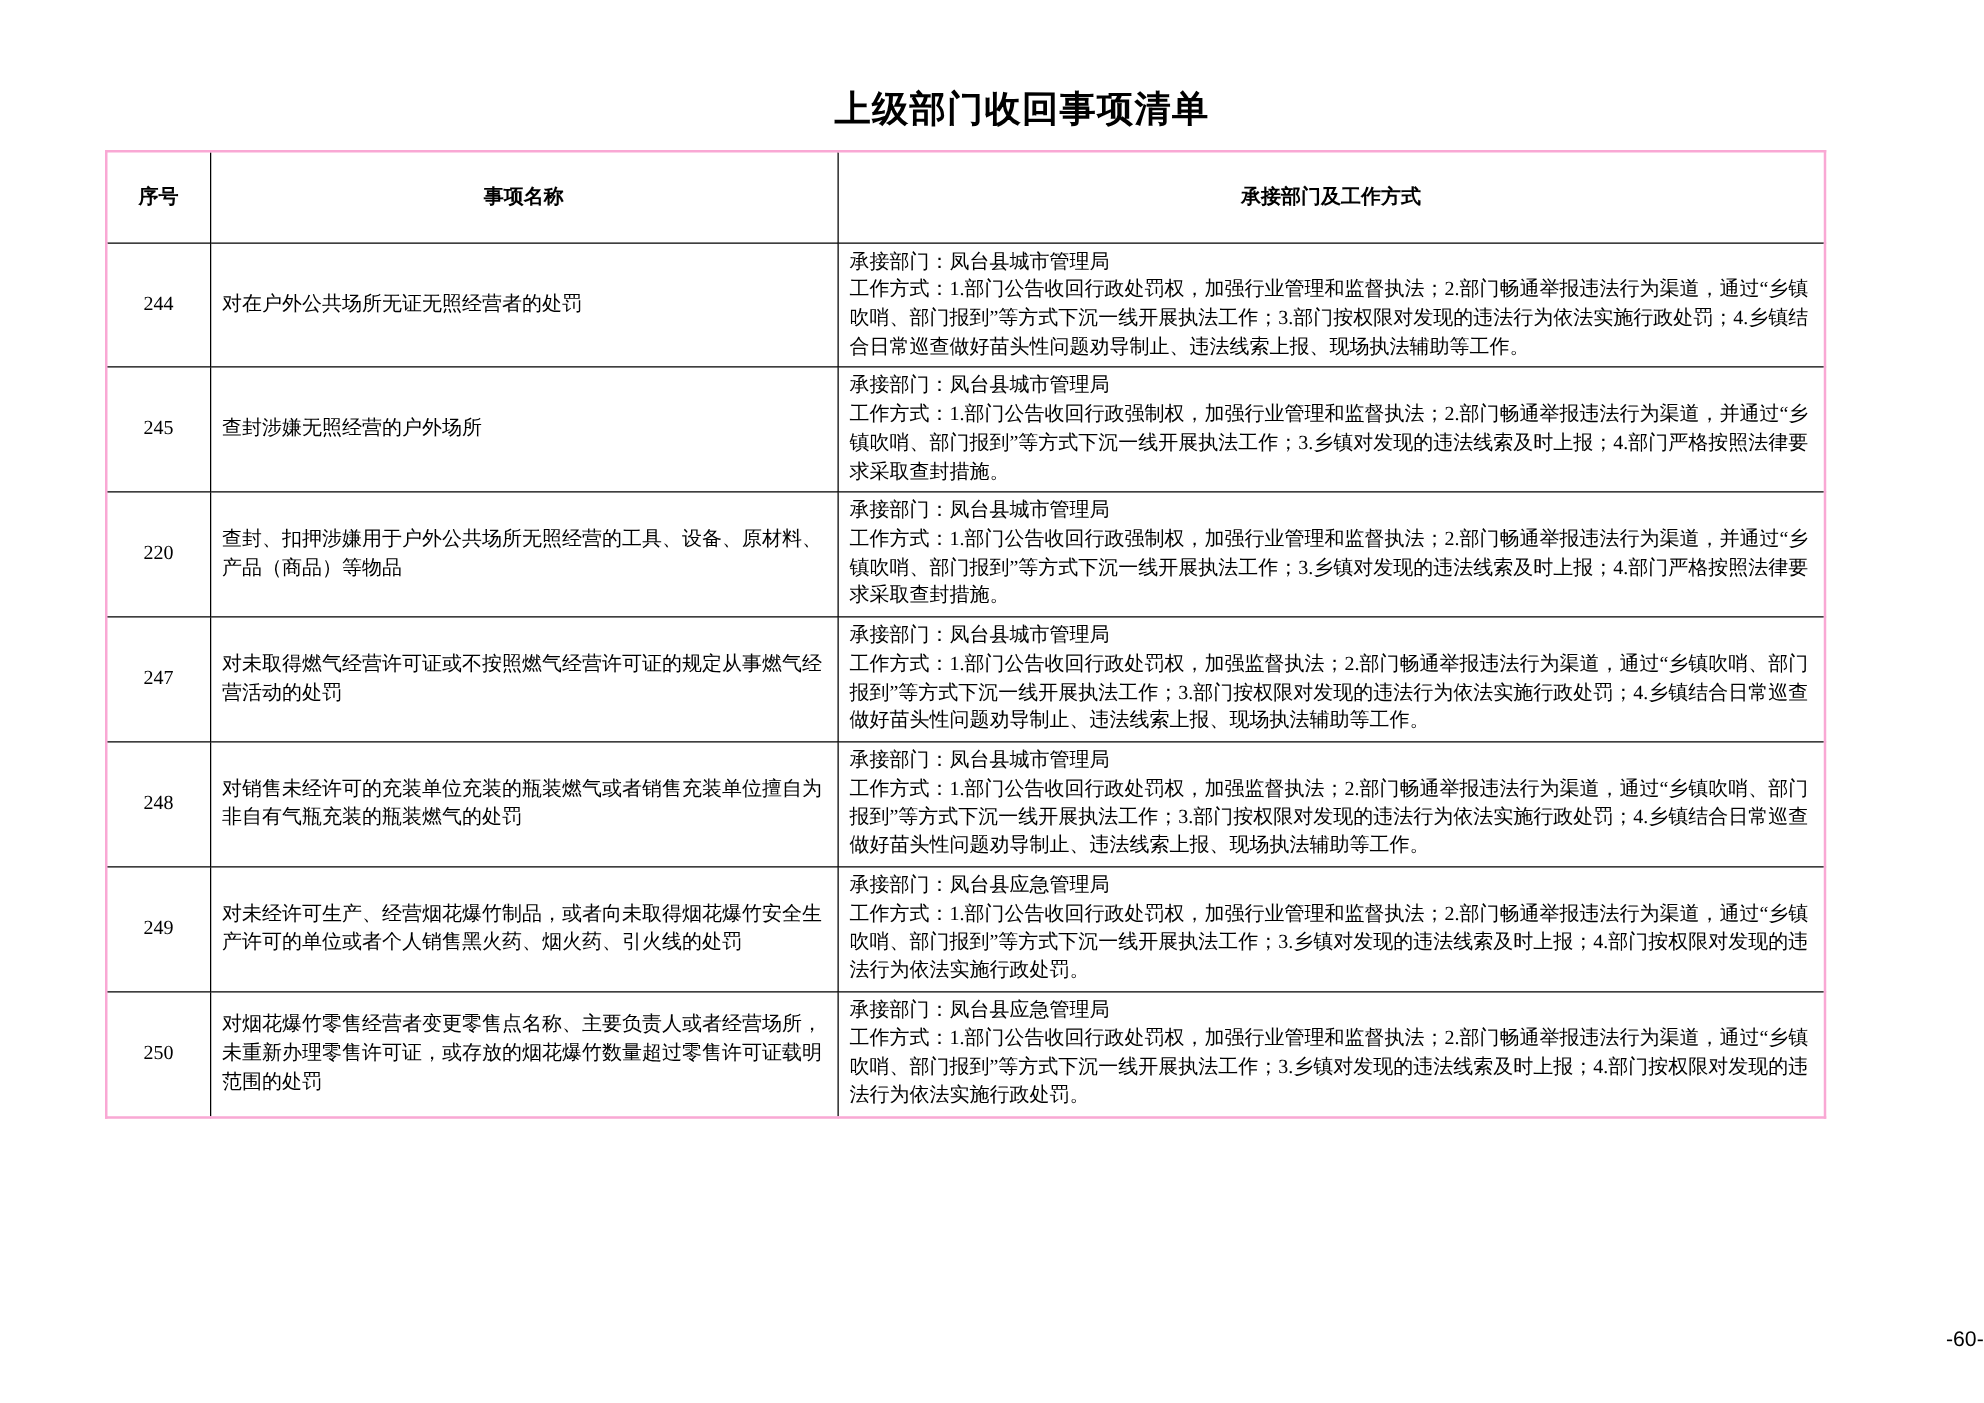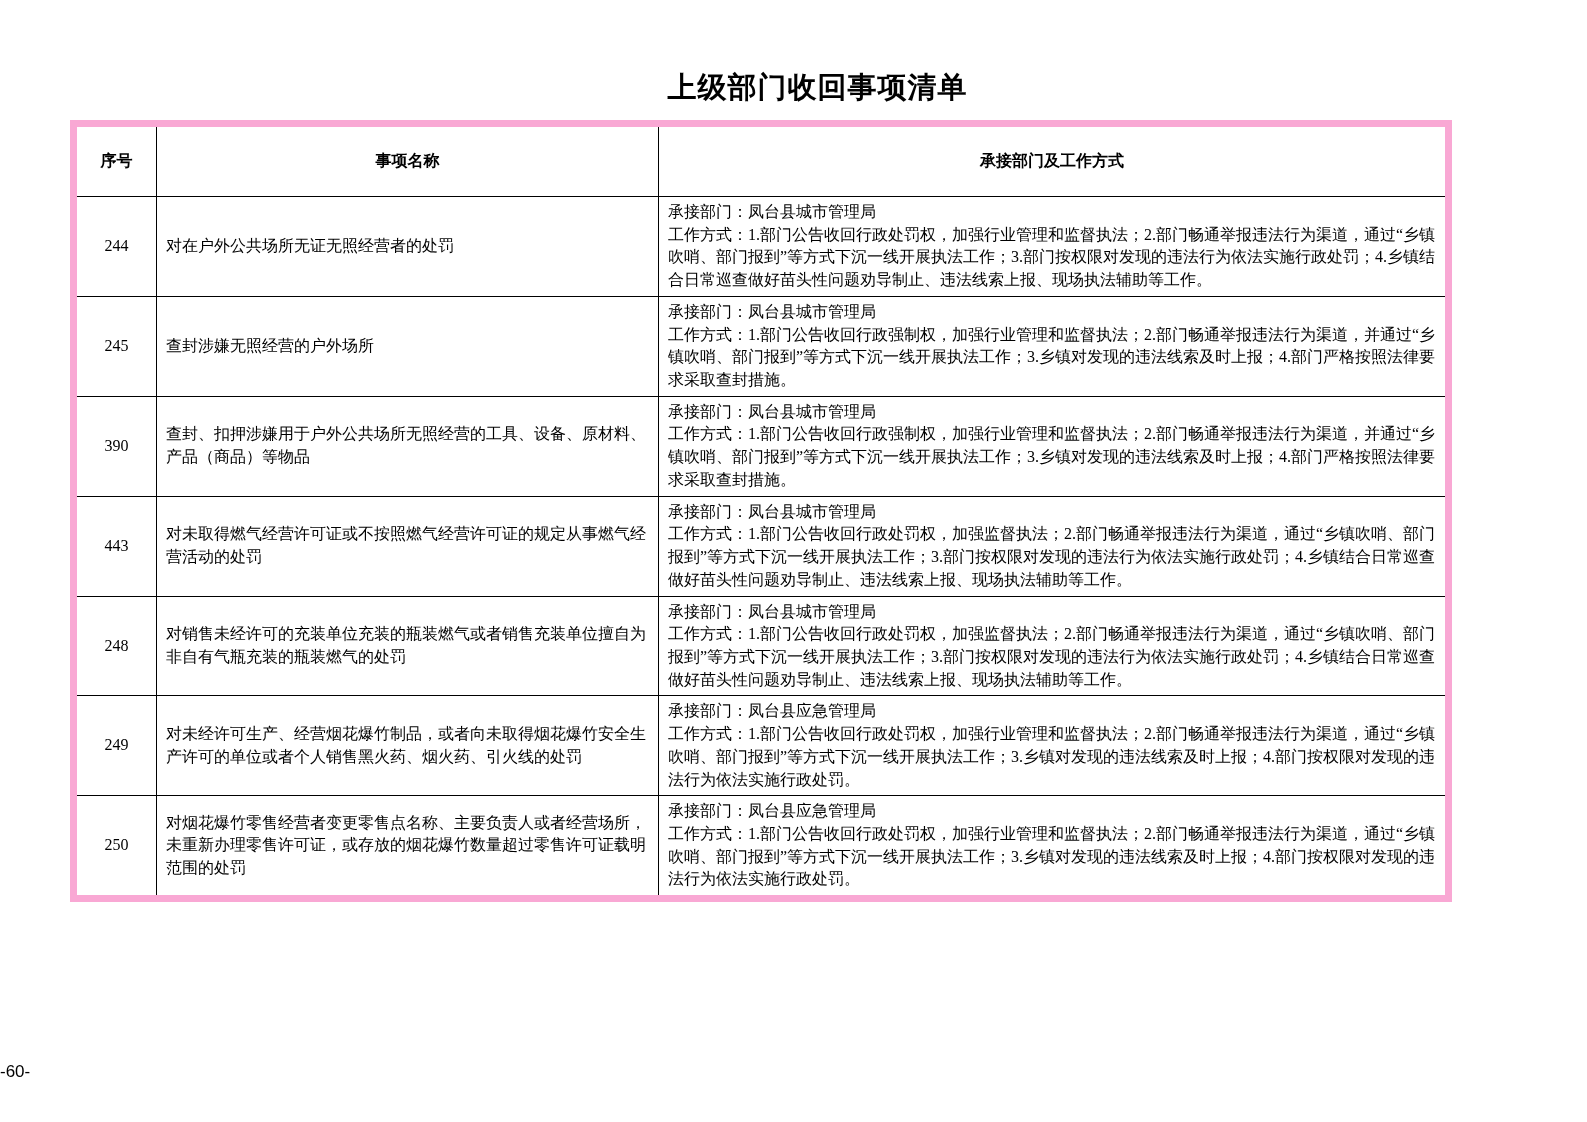--- a/index.html
+++ b/index.html
@@ -32,21 +32,21 @@
     position: absolute;
     left: 70px;
     top: 120px;
     width: 1375px;
     border-collapse: collapse;
     table-layout: fixed;
   }
   table.main-table, table.main-table th, table.main-table td {
     border: 1px solid #000000;
   }
-  table.main-table { border: 7px solid #f9a8d4; }
+  table.main-table { border: 2px solid #f9a8d4; margin-left: 14px; }
   col.c-no   { width: 83px; }
   col.c-name { width: 502px; }
   col.c-dept { width: 790px; }
   th {
     height: 73px;
     font-size: 16px;
     font-weight: bold;
     text-align: center;
     vertical-align: middle;
   }
@@ -57,21 +57,21 @@
   }
   tr.data-row { height: 95px; }
   td.cell-no { text-align: center; }
   td.cell-name { padding: 4px 9px; text-align: left; }
   td.cell-dept { padding: 4px 9px; text-align: left; }
   .footer-pageno {
     position: absolute;
     left: 0;
     width: 100%;
     top: 1062px;
-    text-align: left;
+    text-align: right;
     font-size: 17px;
     font-family: "Liberation Sans", sans-serif;
   }
 </style>
 </head>
 <body>
 
 <div class="page">
 
   <div class="doc-title">上级部门收回事项清单</div>
@@ -100,29 +100,29 @@
       </tr>
       <tr class="data-row">
         <td class="cell-no">245</td>
         <td class="cell-name">查封涉嫌无照经营的户外场所</td>
         <td class="cell-dept">
           <div>承接部门：凤台县城市管理局</div>
           <div>工作方式：1.部门公告收回行政强制权，加强行业管理和监督执法；2.部门畅通举报违法行为渠道，并通过“乡镇吹哨、部门报到”等方式下沉一线开展执法工作；3.乡镇对发现的违法线索及时上报；4.部门严格按照法律要求采取查封措施。</div>
         </td>
       </tr>
       <tr class="data-row">
-        <td class="cell-no">390</td>
+        <td class="cell-no">220</td>
         <td class="cell-name">查封、扣押涉嫌用于户外公共场所无照经营的工具、设备、原材料、产品（商品）等物品</td>
         <td class="cell-dept">
           <div>承接部门：凤台县城市管理局</div>
           <div>工作方式：1.部门公告收回行政强制权，加强行业管理和监督执法；2.部门畅通举报违法行为渠道，并通过“乡镇吹哨、部门报到”等方式下沉一线开展执法工作；3.乡镇对发现的违法线索及时上报；4.部门严格按照法律要求采取查封措施。</div>
         </td>
       </tr>
       <tr class="data-row">
-        <td class="cell-no">443</td>
+        <td class="cell-no">247</td>
         <td class="cell-name">对未取得燃气经营许可证或不按照燃气经营许可证的规定从事燃气经营活动的处罚</td>
         <td class="cell-dept">
           <div>承接部门：凤台县城市管理局</div>
           <div>工作方式：1.部门公告收回行政处罚权，加强监督执法；2.部门畅通举报违法行为渠道，通过“乡镇吹哨、部门报到”等方式下沉一线开展执法工作；3.部门按权限对发现的违法行为依法实施行政处罚；4.乡镇结合日常巡查做好苗头性问题劝导制止、违法线索上报、现场执法辅助等工作。</div>
         </td>
       </tr>
       <tr class="data-row">
         <td class="cell-no">248</td>
         <td class="cell-name">对销售未经许可的充装单位充装的瓶装燃气或者销售充装单位擅自为非自有气瓶充装的瓶装燃气的处罚</td>
         <td class="cell-dept">

